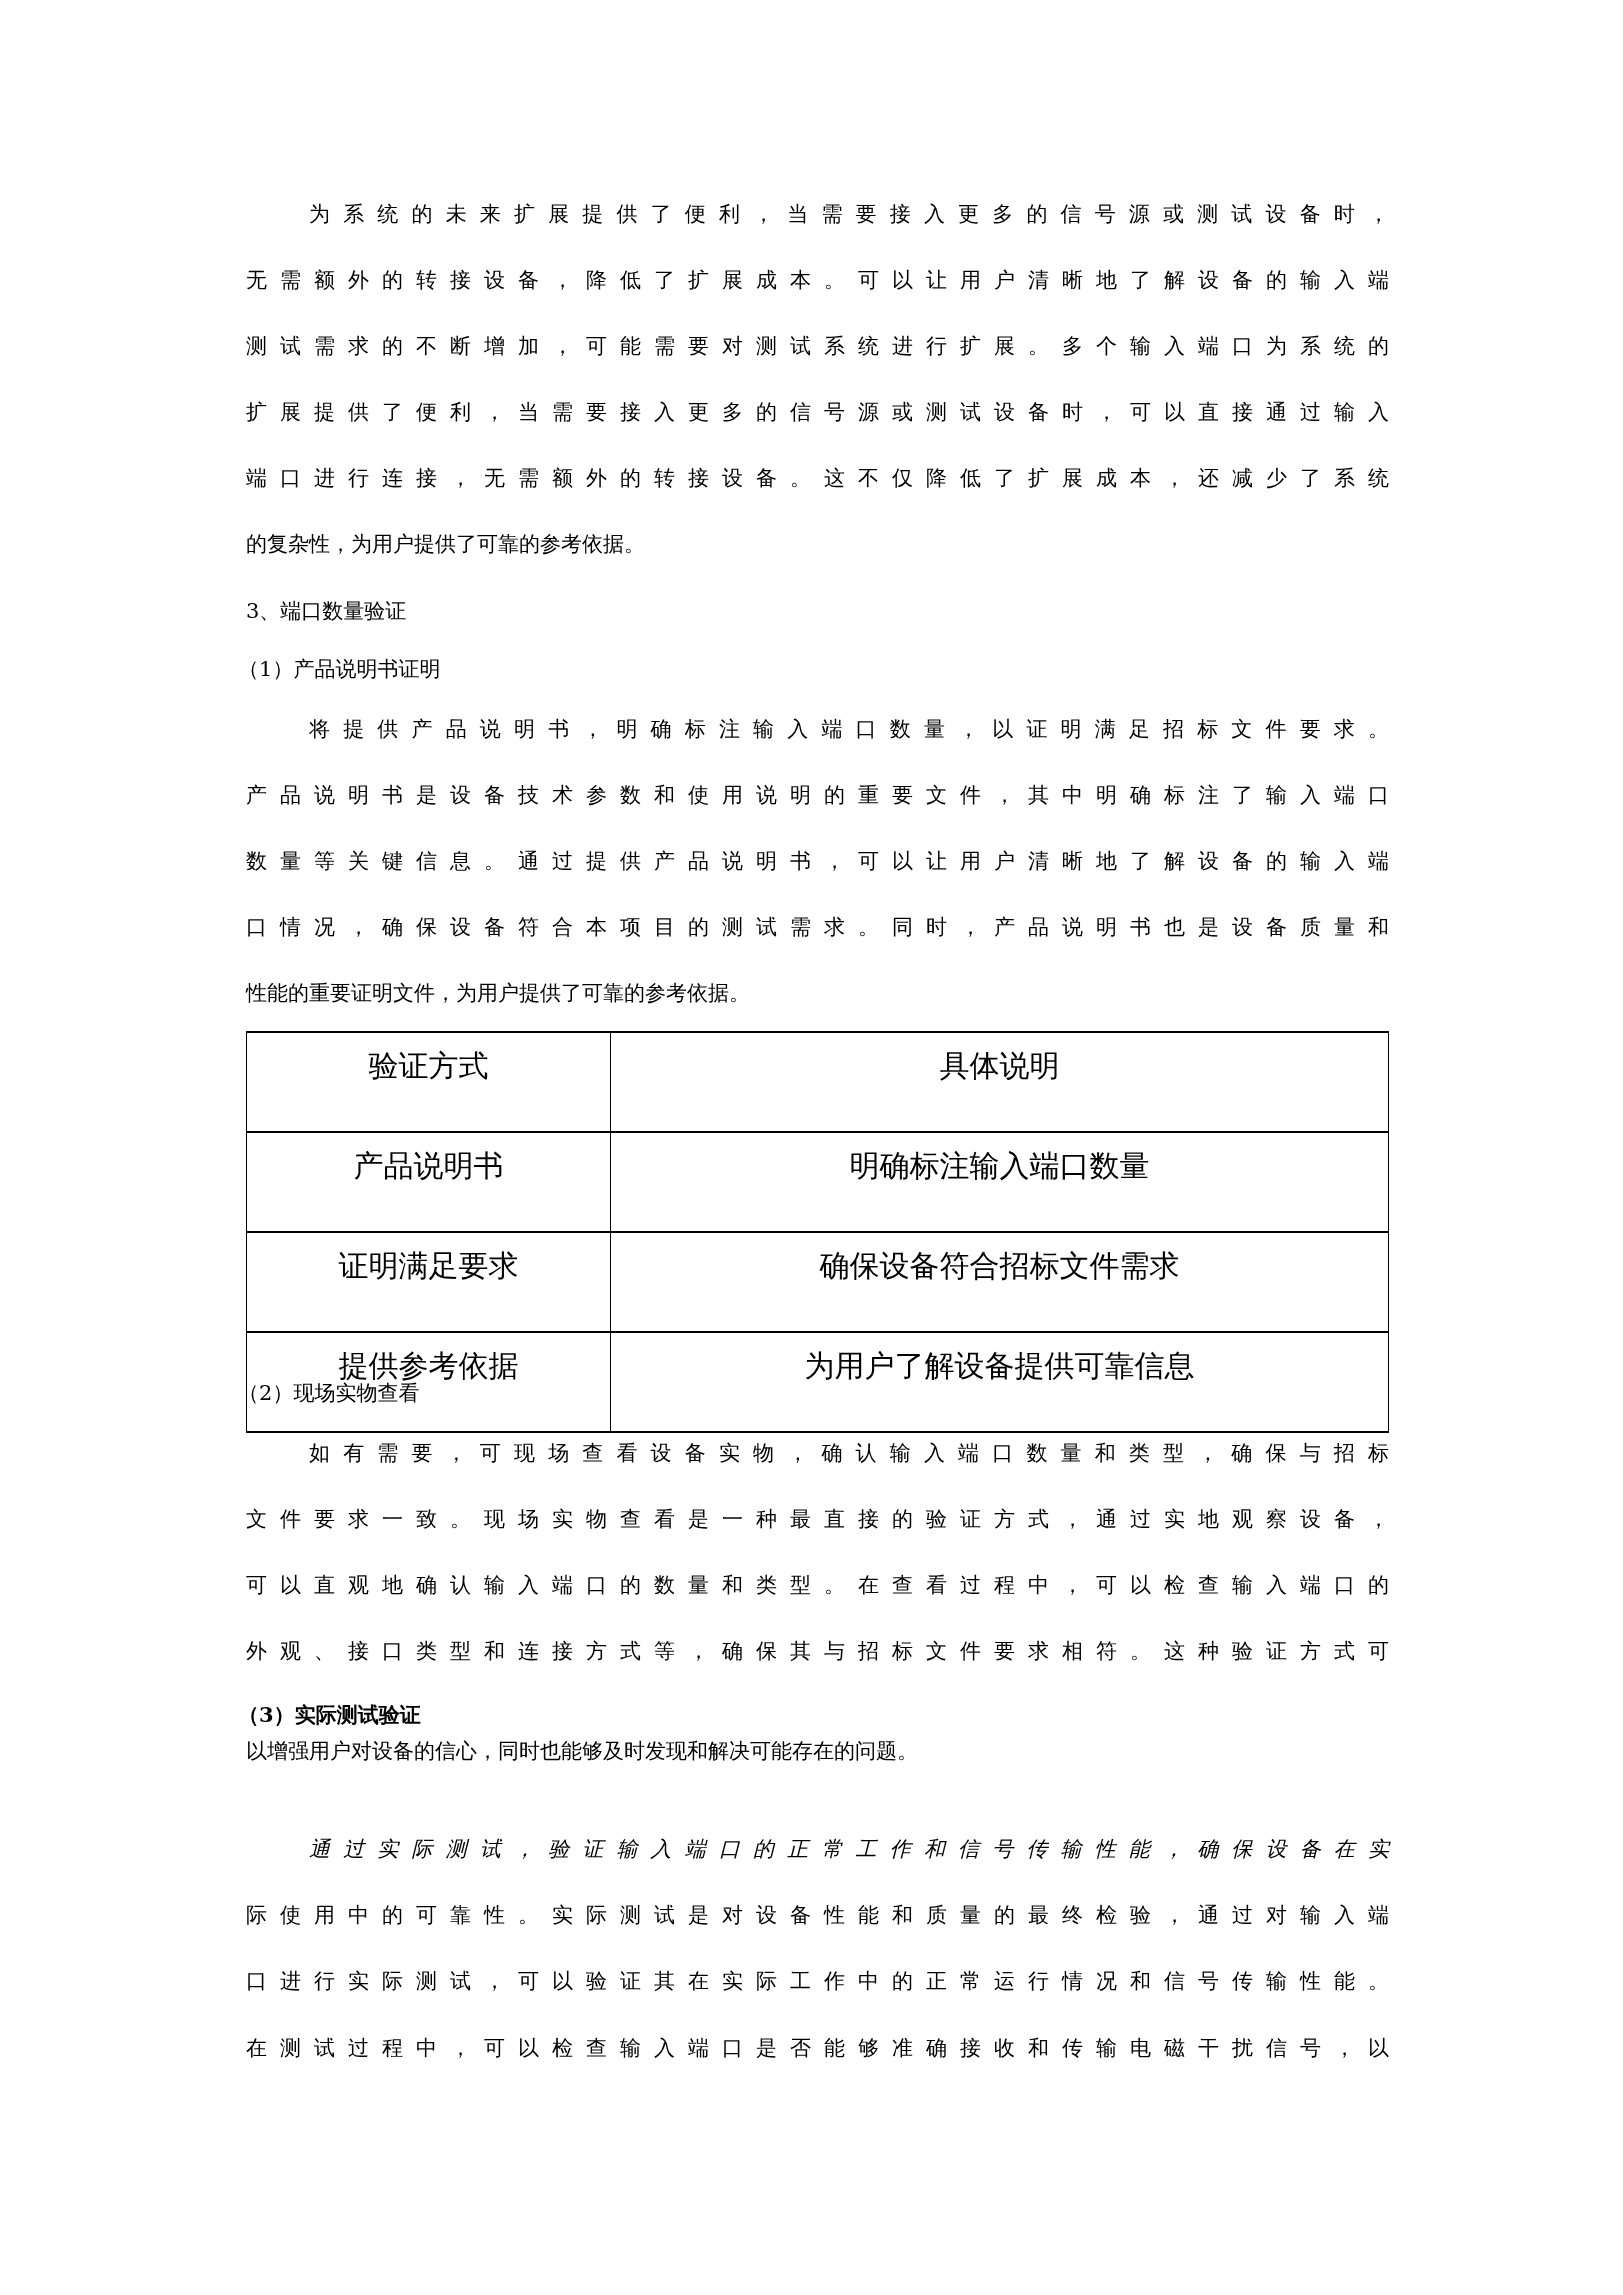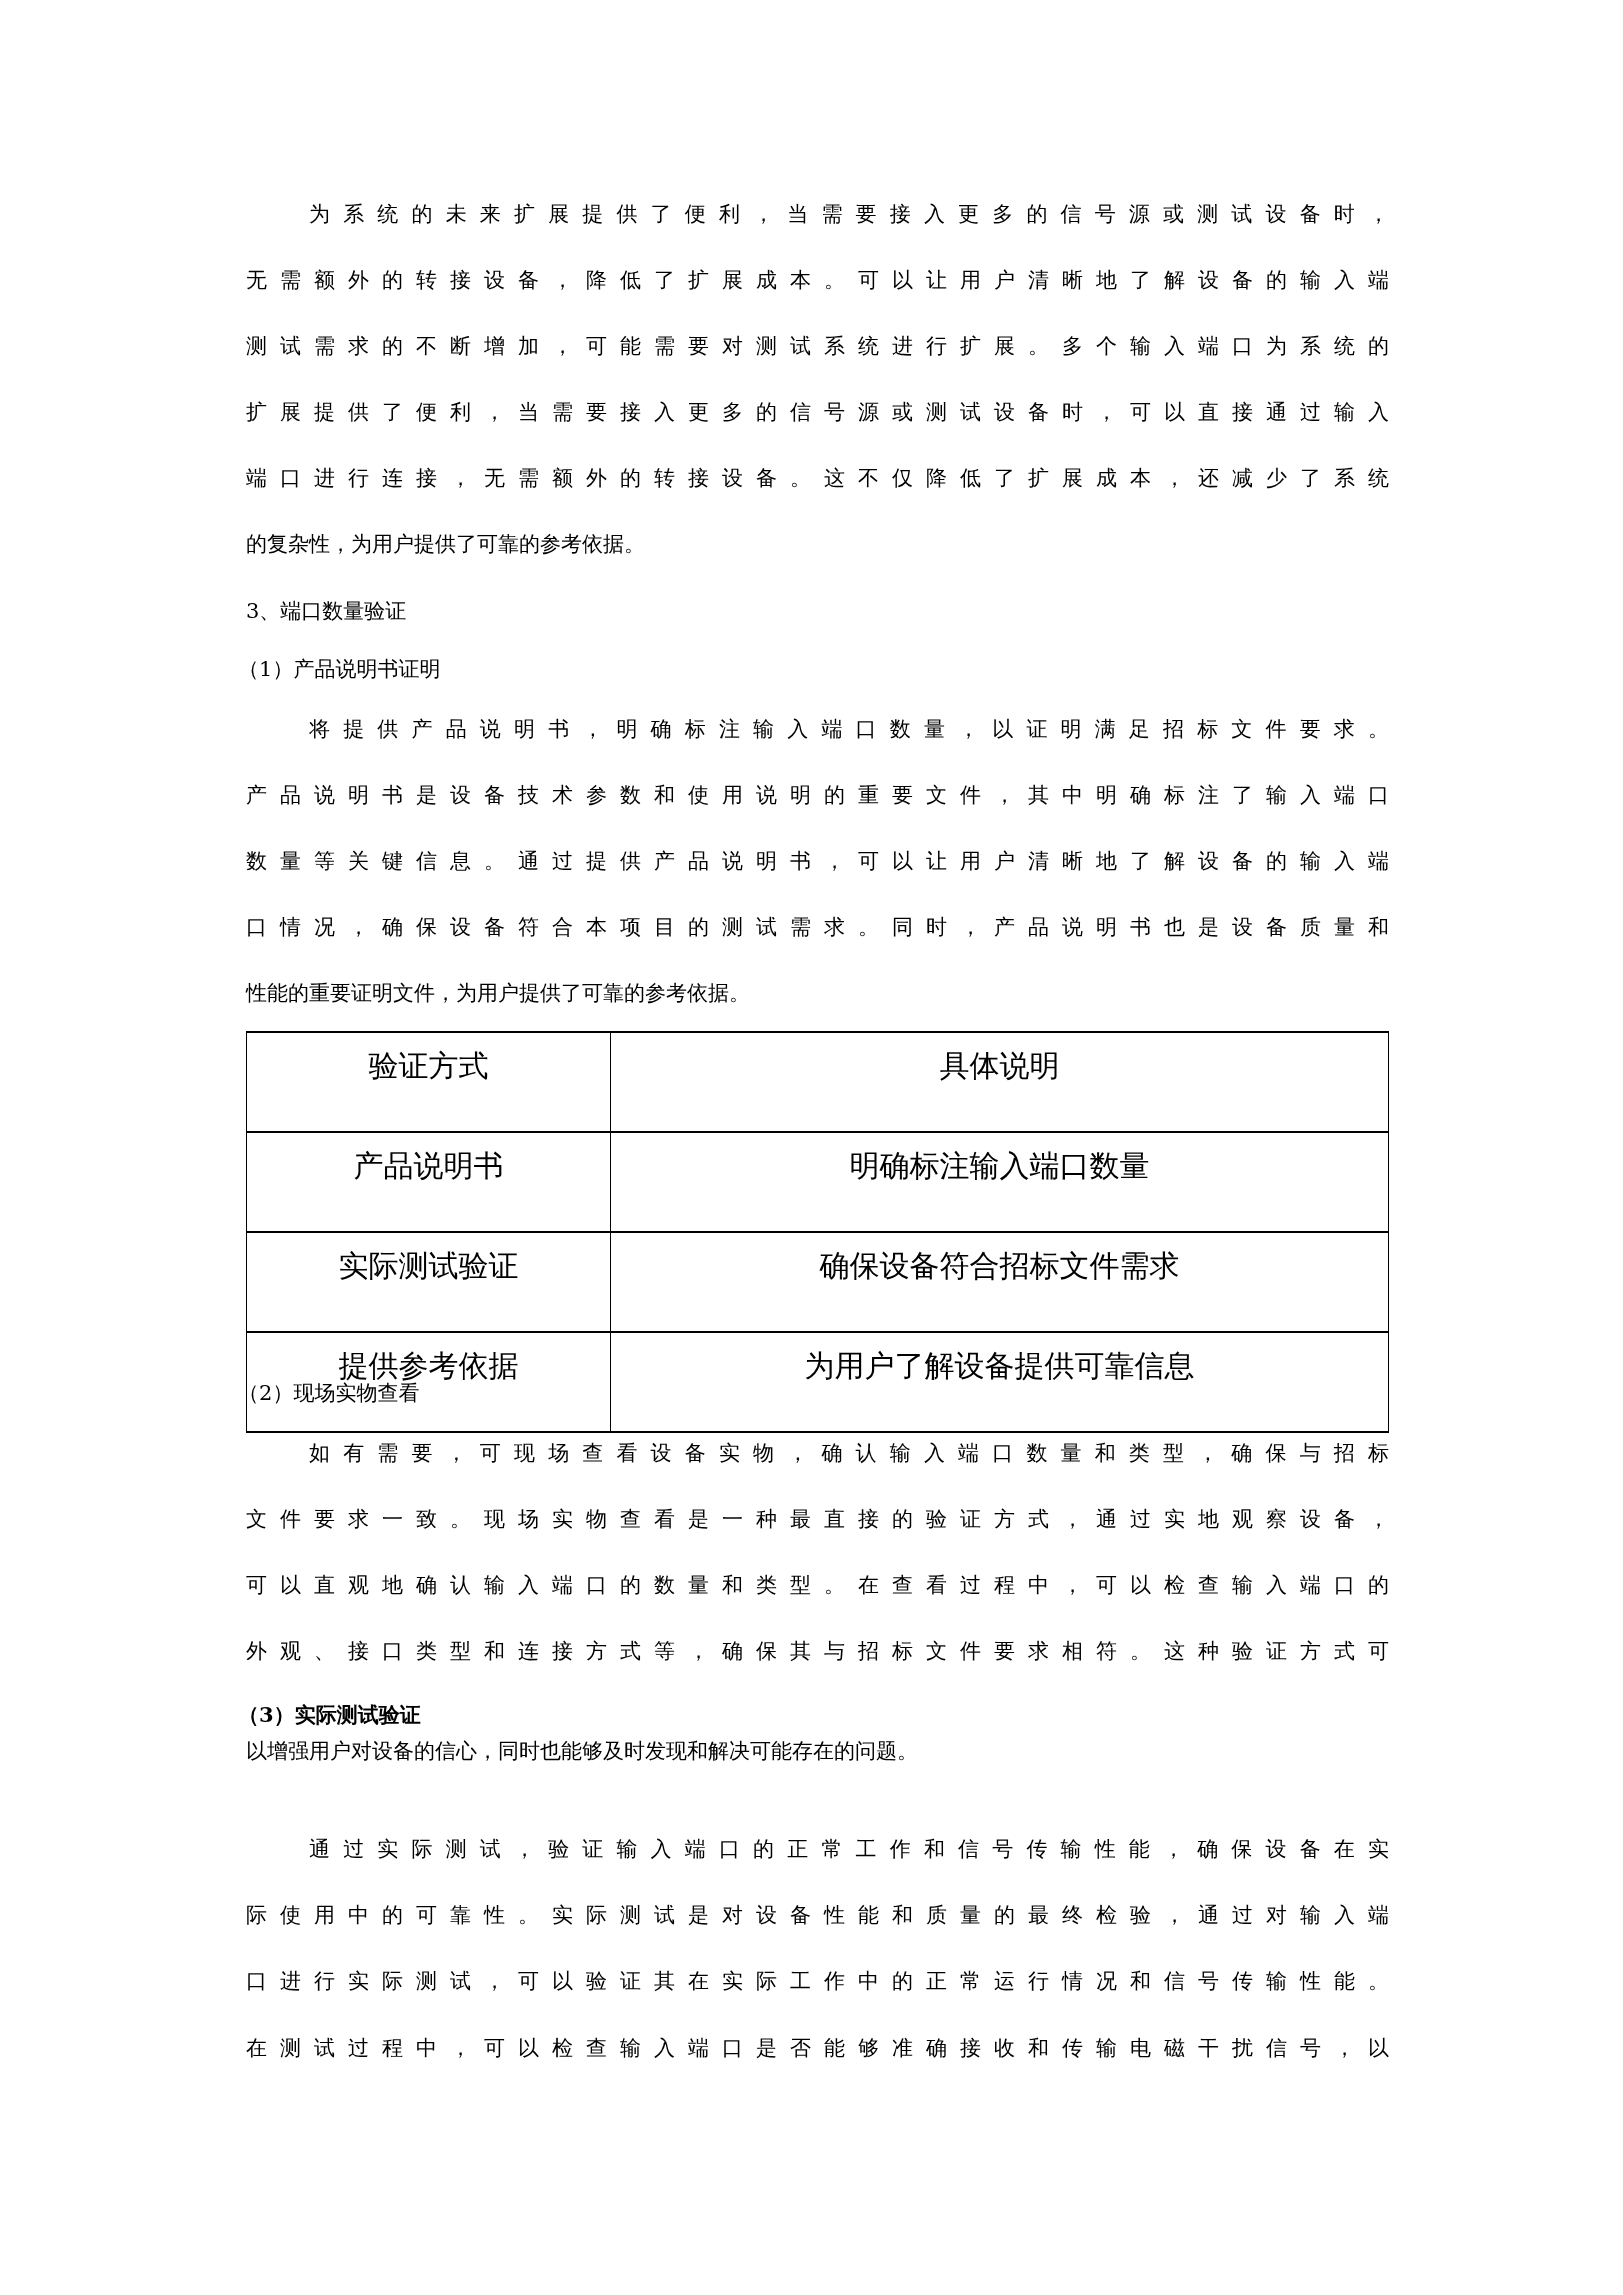--- a/index.html
+++ b/index.html
@@ -89,41 +89,41 @@
     <tbody>
         <tr class="r0">
       <td class="c0">验证方式</td>
       <td>具体说明</td>
     </tr>
     <tr>
       <td class="c0">产品说明书</td>
       <td>明确标注输入端口数量</td>
     </tr>
     <tr>
-      <td class="c0">实际测试验证</td>
+      <td class="c0">证明满足要求</td>
       <td>确保设备符合招标文件需求</td>
     </tr>
     <tr>
       <td class="c0">提供参考依据</td>
       <td>为用户了解设备提供可靠信息</td>
     </tr>
   </tbody>
     </table>
 
   <div class="line" style="top:1374px; left:-7.9px;">（2）现场实物查看</div>
   <div>
     <div class="line justify indent" style="top:1434px;">如有需要，可现场查看设备实物，确认输入端口数量和类型，确保与招标</div>
     <div class="line justify" style="top:1500px;">文件要求一致。现场实物查看是一种最直接的验证方式，通过实地观察设备，</div>
     <div class="line justify" style="top:1566px;">可以直观地确认输入端口的数量和类型。在查看过程中，可以检查输入端口的</div>
     <div class="line justify" style="top:1632px;">外观、接口类型和连接方式等，确保其与招标文件要求相符。这种验证方式可</div>
     <div class="line" style="top:1732px;">以增强用户对设备的信心，同时也能够及时发现和解决可能存在的问题。</div>
   </div>
 
   <div class="line" style="top:1695px; left:-7.9px;font-weight:bold;">（3）实际测试验证</div>
   <div>
-    <div class="line justify indent" style="top:1830px;">通过实际测试，验证输入端口的正常工作和信号传输性能，确保设备在实</div>
+    <div class="line justify indent" style="top:1830px;font-style:italic;">通过实际测试，验证输入端口的正常工作和信号传输性能，确保设备在实</div>
     <div class="line justify" style="top:1896px;">际使用中的可靠性。实际测试是对设备性能和质量的最终检验，通过对输入端</div>
     <div class="line justify" style="top:1962px;">口进行实际测试，可以验证其在实际工作中的正常运行情况和信号传输性能。</div>
     <div class="line justify" style="top:2029px;">在测试过程中，可以检查输入端口是否能够准确接收和传输电磁干扰信号，以</div>
   </div>
 
 </div>
 
 
 </body></html>

